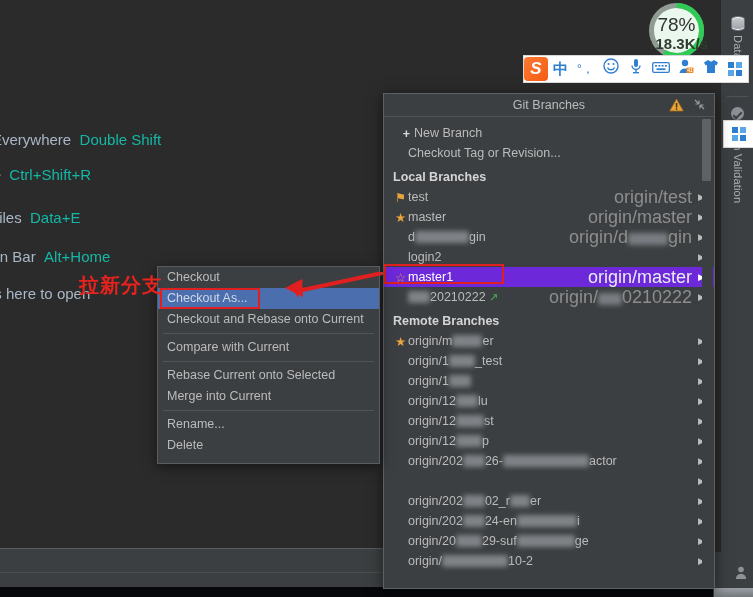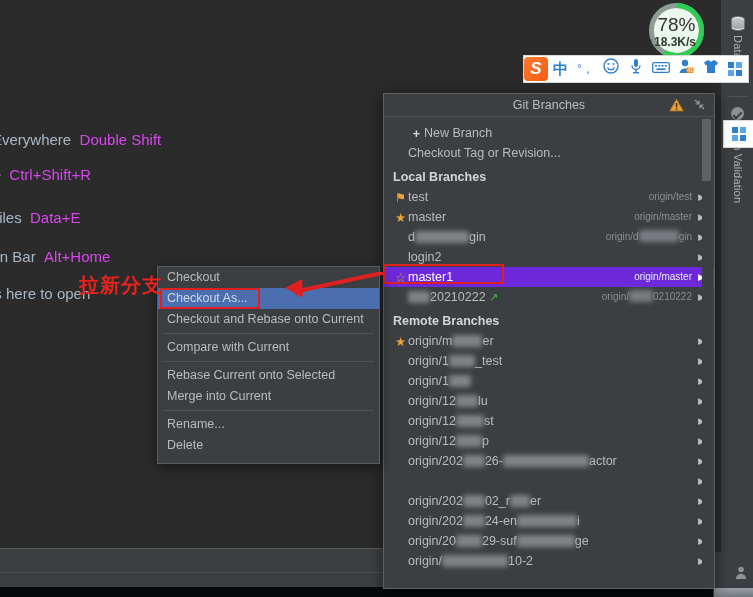--- a/index.html
+++ b/index.html
@@ -9,21 +9,21 @@
     font-family:"Liberation Sans","DejaVu Sans",sans-serif;
     -webkit-font-smoothing:antialiased;
   }
   .abs{position:absolute;}
 
   
   #ide-editor{left:0;top:0;width:753px;height:560px;background:#2b2b2b;}
 
   
   .tip-line{position:absolute;white-space:nowrap;font-size:15px;color:#a9b7c6;}
-  .tip-line .key{color:#d946ef;}
+  .tip-line .key{color:#14b8a6;}
   #tip-1{left:-8px;top:131px;}
   #tip-2{left:-14px;top:166px;}
   #tip-3{left:-10px;top:209px;}
   #tip-4{left:-16px;top:248px;}
   #tip-5{left:-14px;top:285px;}
 
   
   #lower-frame{left:0;top:548px;width:699px;height:39px;background:#3c3f41;
                border-top:1px solid #5a5d5e;}
   #lower-frame-split{left:0;top:572px;width:699px;height:1px;background:#4b4e50;}
@@ -65,27 +65,27 @@
   #gb-warn{position:absolute;right:30px;top:4px;width:15px;height:14px;}
   #gb-collapse{position:absolute;right:8px;top:4px;width:13px;height:13px;
                color:#9a9a9a;font-size:12px;line-height:13px;text-align:center;}
   #gb-sep{height:1px;background:#515455;}
   #gb-body{position:relative;height:470px;background:#3c3f41;overflow:hidden;}
 
   .gb-row{position:relative;height:20px;line-height:20px;font-size:12.5px;
           color:#bbbbbb;padding-left:9px;white-space:nowrap;}
   .gb-row .ic{display:inline-block;width:15px;text-align:center;vertical-align:-1px;}
   .gb-row .lbl{display:inline-block;vertical-align:top;}
-  .gb-row .tracked{position:absolute;right:22px;top:0;color:#8d8d8d;font-size:10px;}
+  .gb-row .tracked{position:absolute;right:22px;top:0;color:#8d8d8d;font-size:18px;}
   .gb-row .chev{position:absolute;right:9px;top:0;color:#bbbbbb;font-size:9px;}
   .gb-row.section{color:#d4d4d4;font-weight:bold;padding-left:9px;font-size:12.5px;}
   .gb-row.selected{background:#6d28d9;color:#ffffff;}
   .gb-row.selected .tracked{color:#e8edf5;}
   .gb-row.selected .chev{color:#ffffff;}
-  .gb-row.plus{padding-left:25px;text-decoration:underline;}
+  .gb-row.plus{padding-left:15px;text-decoration:underline;}
   .gb-row.indent{padding-left:24px;}
 
   .star-full{color:#e8a33d;}
   .star-empty{color:#d9a441;}
   .tag-ic{color:#e8a33d;}
   .arrow-up{color:#4caf50;font-size:11px;}
 
   
   .mask{display:inline-block;height:12px;vertical-align:-2px;border-radius:2px;
         background:#8b8f93;opacity:.85;filter:blur(2.4px);}
@@ -116,21 +116,21 @@
 
   
   #cn-note{left:79px;top:272px;font-size:20px;color:#e8231d;white-space:nowrap;
            font-family:"DejaVu Sans",sans-serif;font-weight:bold;letter-spacing:1px;}
 
   
   #speed-badge{left:648px;top:2px;width:57px;height:57px;}
   #speed-badge .pct{position:absolute;left:0;top:12px;width:57px;text-align:center;
                     font-size:19px;color:#333;font-weight:500;}
   #speed-badge .rate{position:absolute;left:0;top:33px;width:57px;
-                     font-size:12px;color:#2e3b2e;font-weight:bold;white-space:nowrap;}
+                     font-size:15px;color:#2e3b2e;font-weight:bold;white-space:nowrap;}
 
   
   #ime-bar{left:523px;top:55px;width:224px;height:26px;background:#ffffff;
            border:1px solid #d8d8d8;display:flex;align-items:center;}
   #ime-logo{width:24px;height:24px;margin-left:0px;background:linear-gradient(135deg,#ff7a33,#f25c12);
             border-radius:4px;color:#fff;font-weight:bold;font-size:17px;
             display:flex;align-items:center;justify-content:center;font-style:italic;}
   .ime-ic{flex:1;text-align:center;color:#2f7fd0;font-size:14px;line-height:26px;}
   .ime-ic.cn{font-weight:bold;font-size:15px;}
 

